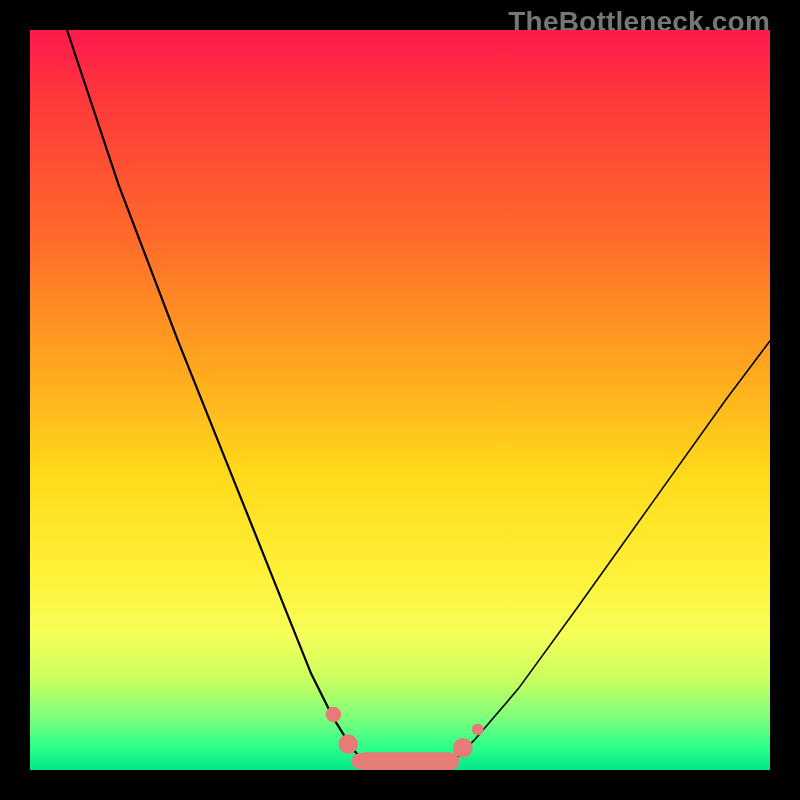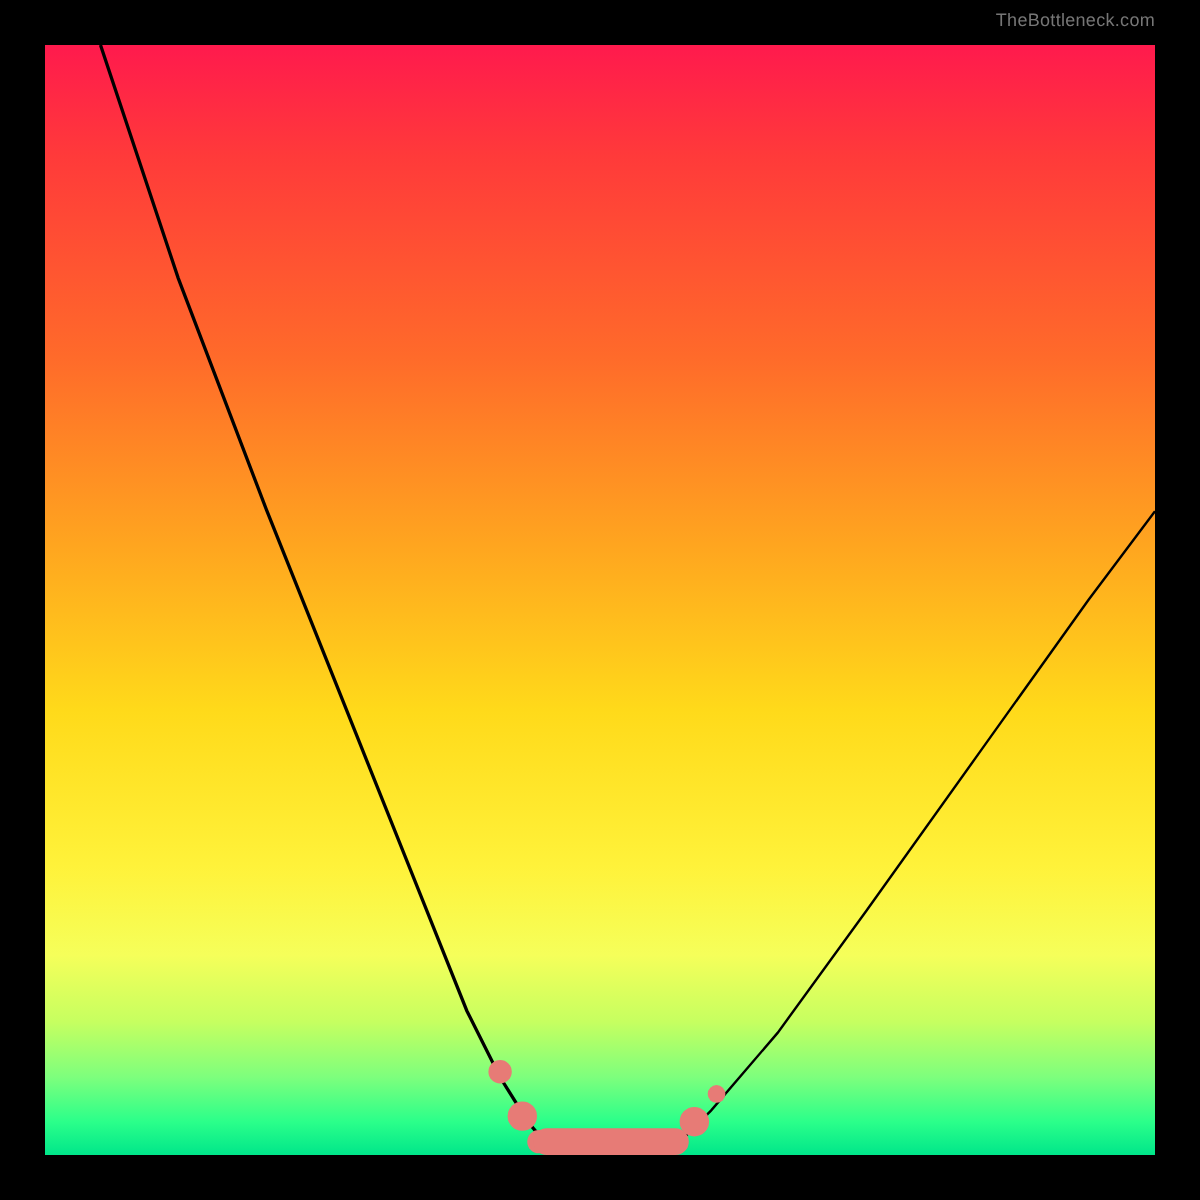--- a/index.html
+++ b/index.html
@@ -38,22 +38,22 @@
       #7dff7d 93%,
       #2bff8a 97%,
       #00e68a 100%
     );
   }
   .watermark {
     position: absolute;
     top: 6px;
     right: 30px;
     font-family: Arial, Helvetica, sans-serif;
-    font-size: 12px;
-    font-weight: 400;
+    font-size: 28px;
+    font-weight: 700;
     color: #767676;
     letter-spacing: 0.2px;
   }
   svg.curves {
     position: absolute;
     top: 0;
     left: 0;
     width: 740px;
     height: 740px;
   }

